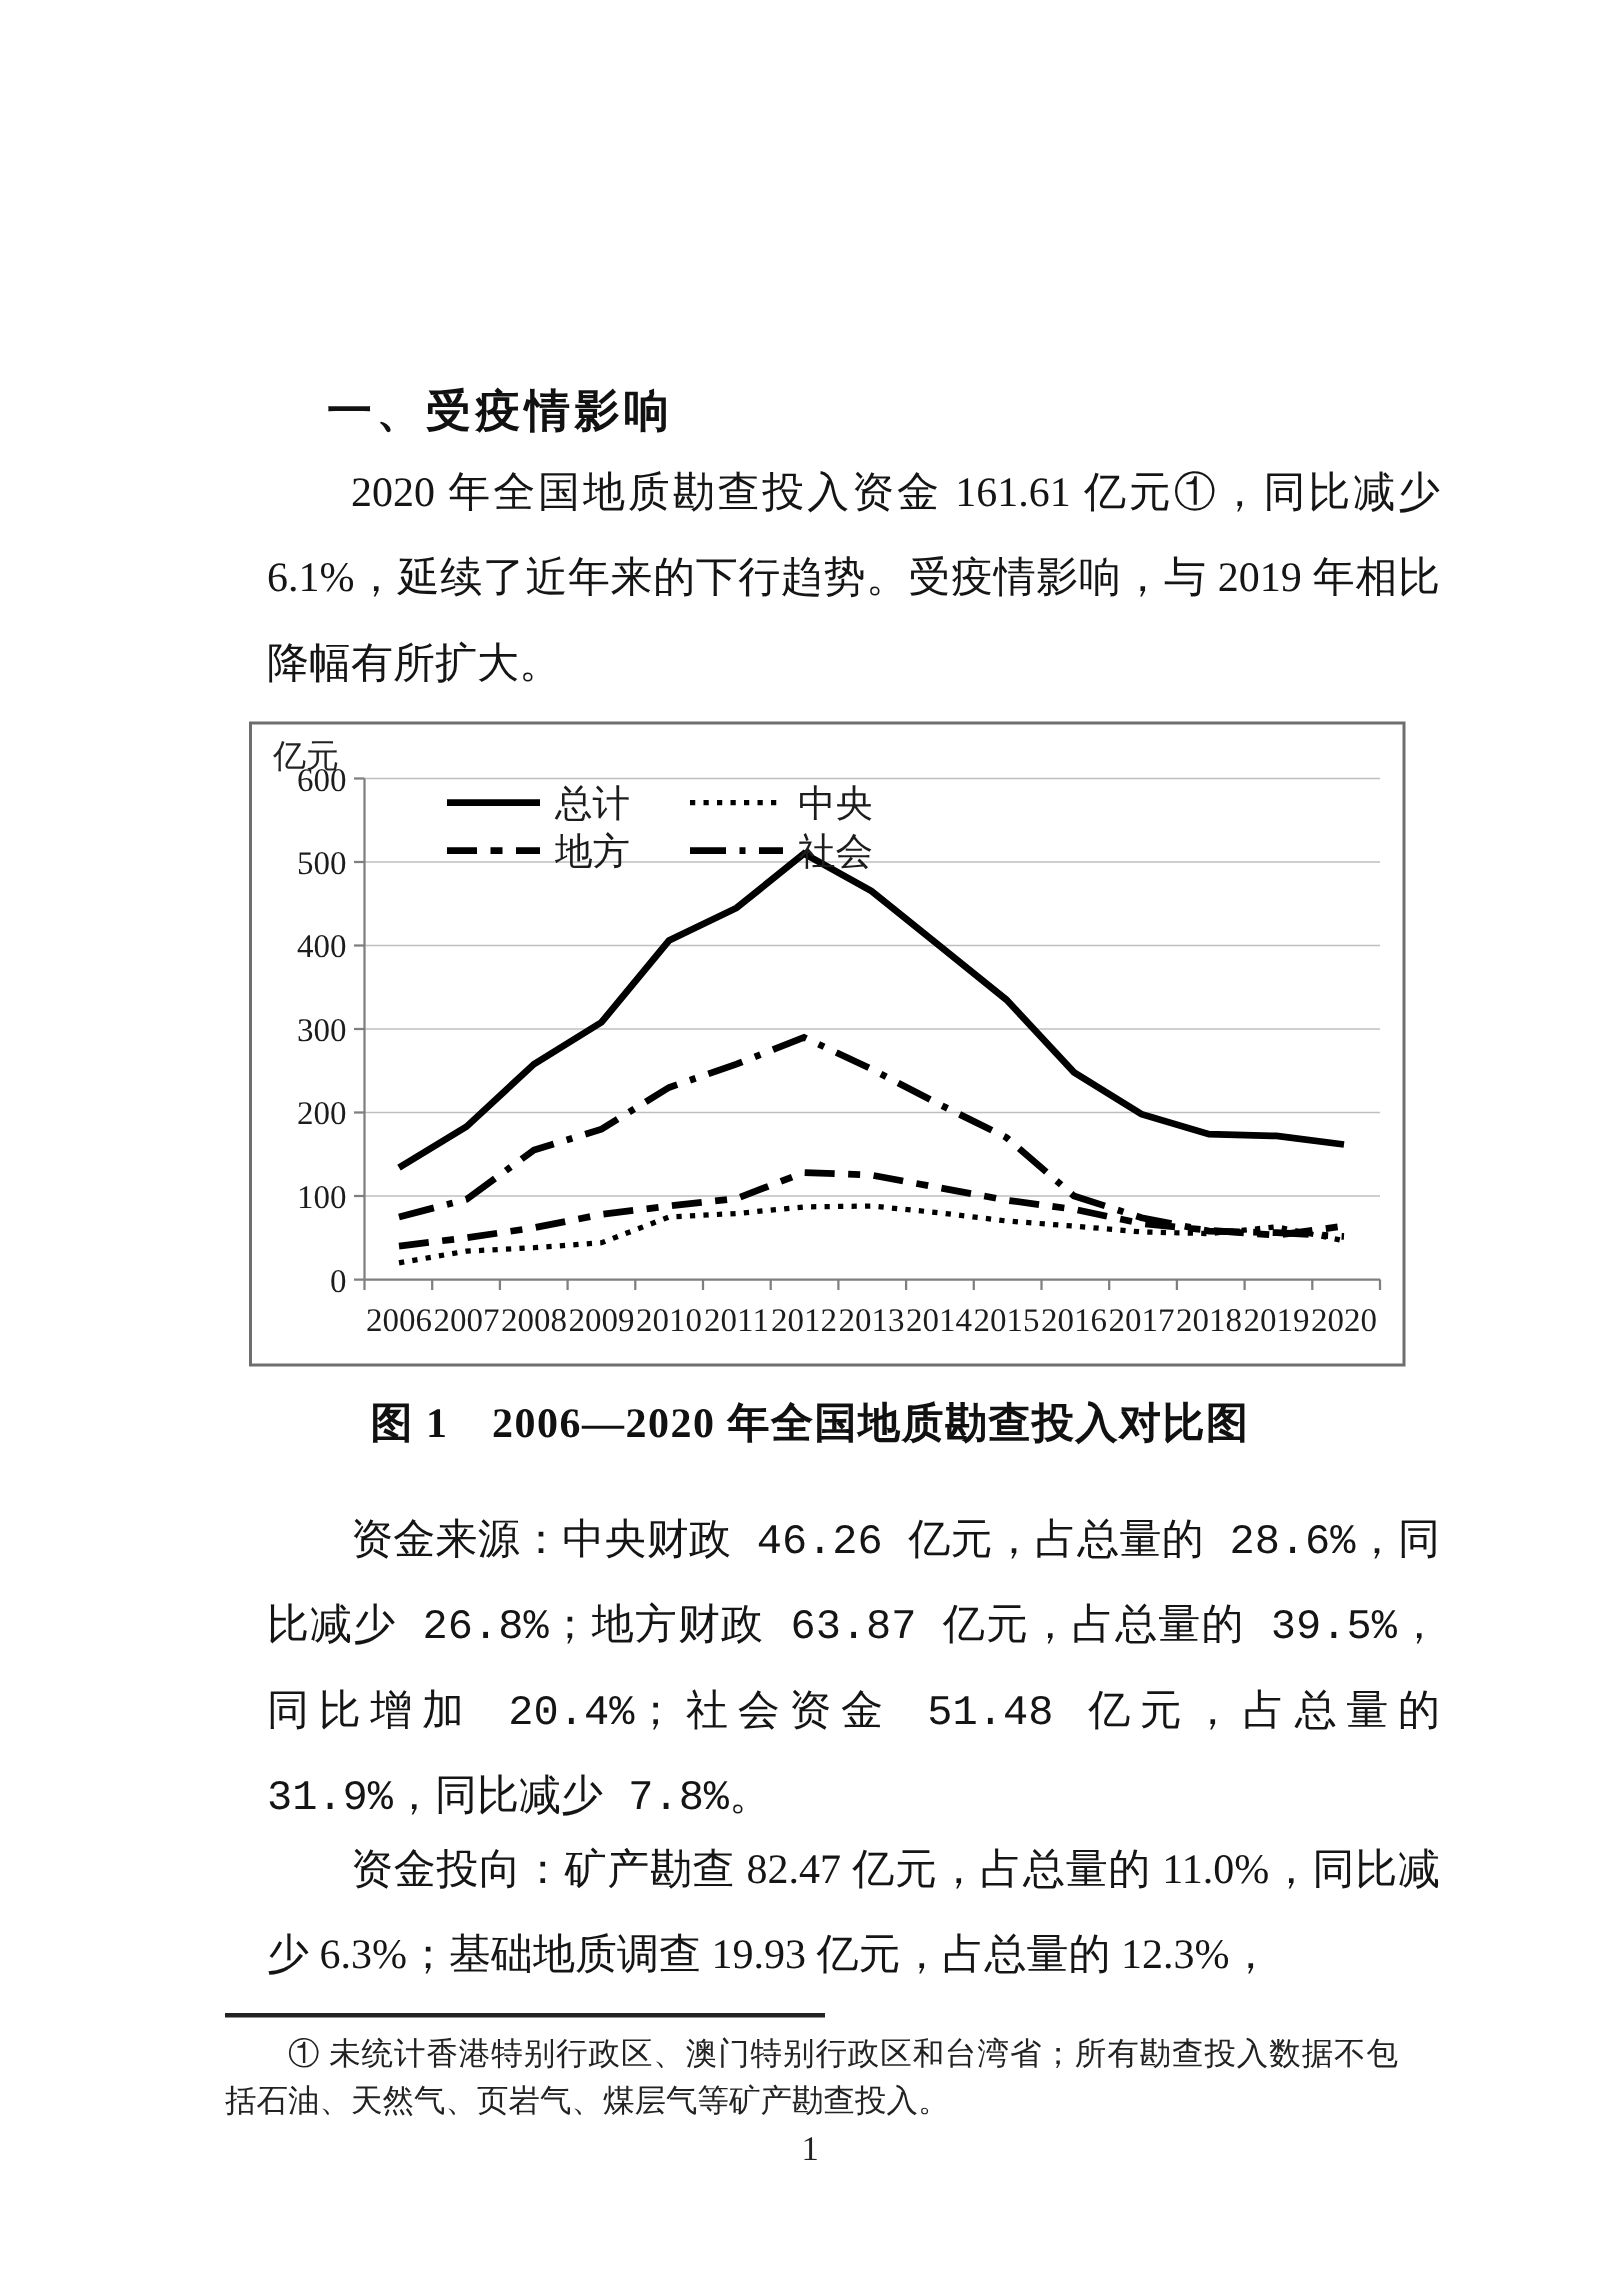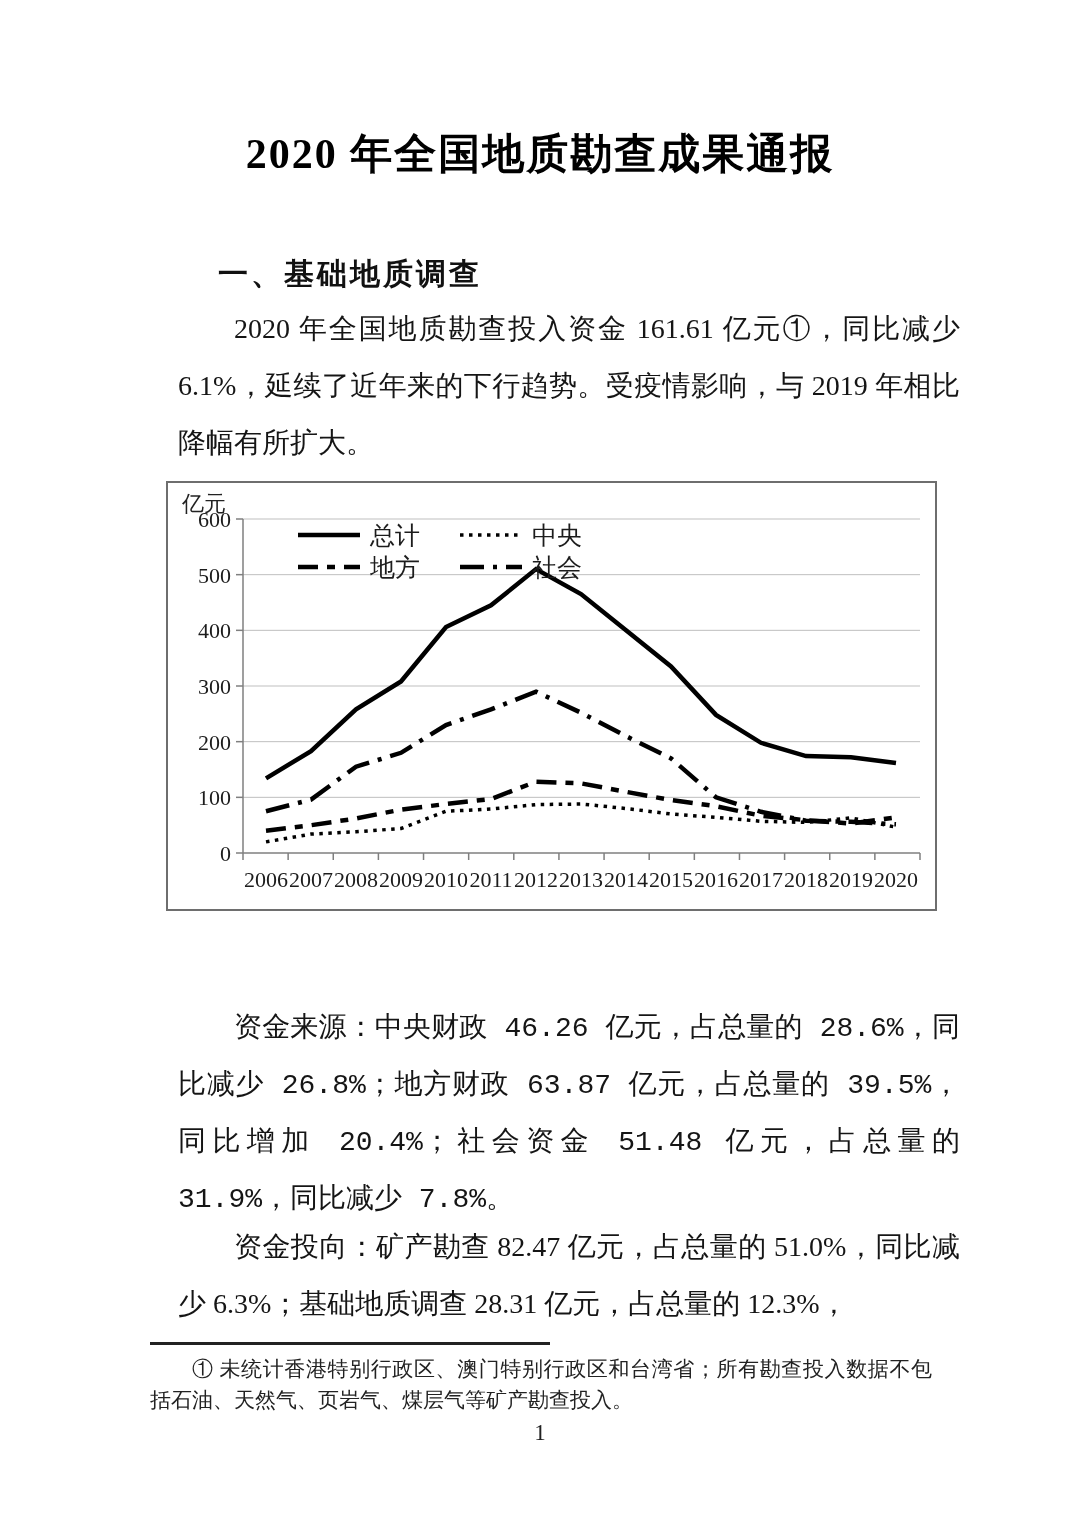--- a/index.html
+++ b/index.html
@@ -60,23 +60,22 @@
   .page-number{
     position:absolute;top:1420px;left:0;width:1080px;
     text-align:center;font-size:23px;color:#222;
   }
 </style>
 </head>
 <body>
 
 <div class="page">
 
-  <div class="doc-title">2020 年全国地质勘查成果通报</div>
 
-  <div class="section-heading">一、基础地质调查</div>
+  <div class="section-heading">一、受疫情影响</div>
 
   <div class="para" id="para1">2020 年全国地质勘查投入资金 161.61 亿元①，同比减少 6.1%，延续了近年来的下行趋势。受疫情影响，与 2019 年相比降幅有所扩大。</div>
 
   <div class="figure">
     <svg id="chart-svg" width="767" height="426" viewBox="0 0 767 426">
         <line x1="75" y1="314.3333333333333" x2="752" y2="314.3333333333333" stroke="#bfbfbf" stroke-width="1"></line>
         <line x1="75" y1="258.6666666666667" x2="752" y2="258.6666666666667" stroke="#bfbfbf" stroke-width="1"></line>
         <line x1="75" y1="203" x2="752" y2="203" stroke="#bfbfbf" stroke-width="1"></line>
         <line x1="75" y1="147.33333333333334" x2="752" y2="147.33333333333334" stroke="#bfbfbf" stroke-width="1"></line>
         <line x1="75" y1="91.66666666666669" x2="752" y2="91.66666666666669" stroke="#bfbfbf" stroke-width="1"></line>
@@ -145,24 +144,25 @@
           <text x="202" y="93" font-size="25">地方</text>
         </g>
         <g>
           <line x1="292" y1="84" x2="354" y2="84" stroke="#000000" stroke-width="4.5" stroke-dasharray="24 9 4 9"></line>
           <text x="364" y="93" font-size="25">社会</text>
         </g>
       </svg>
     <div class="unit-label">亿元</div>
   </div>
 
+  <div class="figure-caption">图 1　2006—2020 年全国地质勘查投入对比图</div>
 
   <div class="para" id="para2">资金来源：中央财政 46.26 亿元，占总量的 28.6%，同比减少 26.8%；地方财政 63.87 亿元，占总量的 39.5%，同比增加 20.4%；社会资金 51.48 亿元，占总量的 31.9%，同比减少 7.8%。</div>
 
-  <div class="para" id="para3">资金投向：矿产勘查 82.47 亿元，占总量的 51.0%，同比减少 6.3%；基础地质调查 28.31 亿元，占总量的 12.3%，</div>
+  <div class="para" id="para3">资金投向：矿产勘查 82.47 亿元，占总量的 11.0%，同比减少 6.3%；基础地质调查 19.93 亿元，占总量的 12.3%，</div>
 
   <div class="footnote-rule"></div>
 
   <div class="footnote">① 未统计香港特别行政区、澳门特别行政区和台湾省；所有勘查投入数据不包括石油、天然气、页岩气、煤层气等矿产勘查投入。</div>
 
   <div class="page-number">1</div>
 
 </div>
 
 </body></html>

